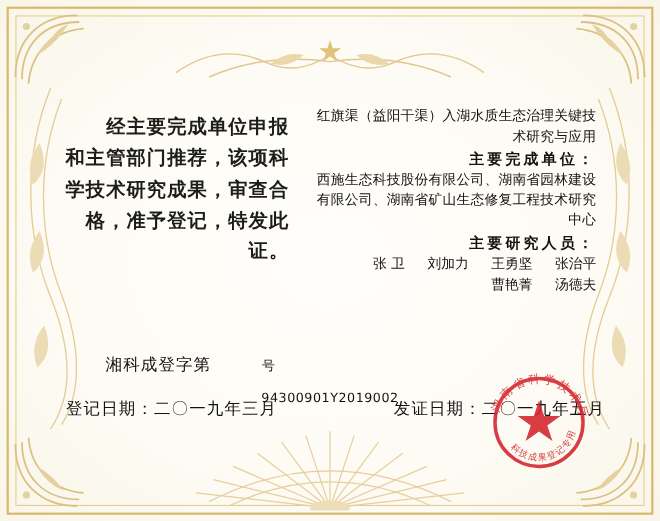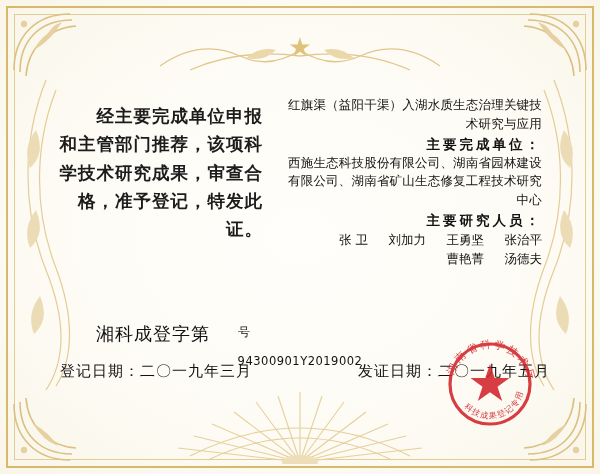--- a/index.html
+++ b/index.html
@@ -91,21 +91,21 @@
     position:absolute;left:0;right:0;top:306px;
     text-align:center;
     font-size:11.5px;
     color:#111;
     letter-spacing:0.5px;
     font-family:"DejaVu Sans","Liberation Sans",sans-serif;
     margin-top:48px;
   }
   .regno-line{
     position:absolute;left:96px;top:322px;
-    font-size:18px;letter-spacing:1px;color:#111;font-family:Liberation Mono, monospace;
+    font-size:15px;letter-spacing:1px;color:#111;font-family:Liberation Mono, monospace;
   }
   .regno-hao{
     position:absolute;left:238px;top:324px;font-size:12px;color:#111;
   }
 
   
   .dates{
     position:absolute;left:60px;right:50px;top:362px;
     display:flex;justify-content:space-between;
     font-size:15px;color:#111;letter-spacing:1px;

